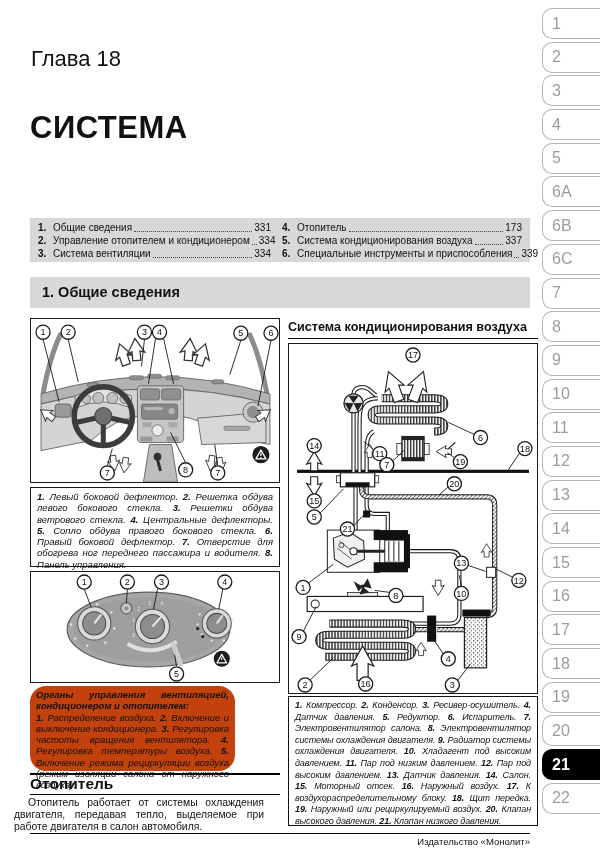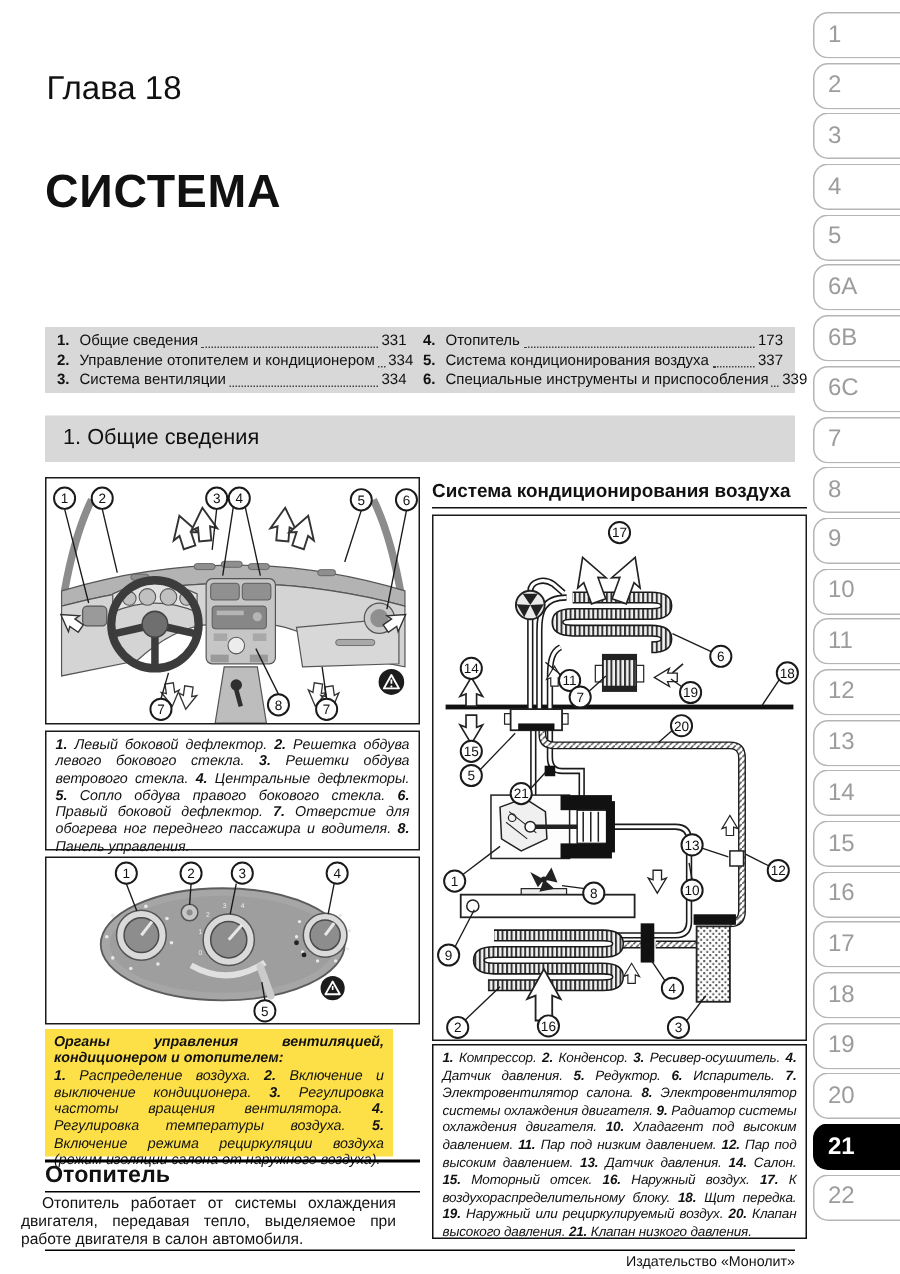--- a/index.html
+++ b/index.html
@@ -21,32 +21,32 @@
   .toccol{width:50%;box-sizing:border-box;}
   .toccol.left{padding-right:9px;}
   .toccol.right{padding-left:2px;}
   .toc-row{display:flex;font-size:10px;line-height:12.8px;}
   .tnum{font-weight:bold;width:15px;flex:none;}
   .tlabel{white-space:nowrap;}
   .tdots{flex:1;border-bottom:1px dotted #444;margin:0 2px 2.5px 2px;min-width:5px;}
   .tpage{flex:none;}
   
   .secbar{position:absolute;left:30px;top:277px;width:500px;height:31px;background:#d8d8d8;
-          font-size:14.5px;font-weight:normal;line-height:31px;padding-left:12px;box-sizing:border-box;}
+          font-size:14.5px;font-weight:bold;line-height:31px;padding-left:12px;box-sizing:border-box;}
   
   .figbox{position:absolute;background:#fff;border:1.6px solid #1a1a1a;box-sizing:border-box;}
   .figbox svg{display:block;width:100%;height:100%;}
   #fig-dash{left:30px;top:318px;width:250px;height:165px;}
   #fig-panel{left:30px;top:571px;width:250px;height:112px;}
   #fig-ac{left:288px;top:343px;width:250px;height:351px;border-width:1.8px;}
   .cap{position:absolute;box-sizing:border-box;font-style:italic;font-size:9.5px;
        line-height:11.3px;padding:3px 6px;text-align:justify;}
   .cap b{font-weight:bold;}
   #cap-dash{left:30px;top:487px;width:250px;height:80px;border:1.4px solid #1a1a1a;background:#fff;}
-  #cap-panel{left:30px;top:686px;width:232px;height:85px;background:#fde047;}
+  #cap-panel{left:30px;top:686px;width:205px;height:85px;background:#c2410c;border-radius:16px;}
   #cap-panel .capTitle{font-weight:bold;}
   #cap-ac{left:288px;top:696px;width:250px;height:130px;border:1.4px solid #111;background:#fff;
           font-size:9px;line-height:11.6px;letter-spacing:-0.1px;overflow:hidden;}
   #ac-head{position:absolute;left:288px;top:320px;width:250px;font-size:12.6px;font-weight:bold;
            border-bottom:1.6px solid #111;padding-bottom:4px;box-sizing:border-box;}
   
   .heater-rule1{position:absolute;left:30px;top:773px;width:250px;height:2.2px;background:#000;}
   .heater-title{position:absolute;left:30px;top:775px;font-size:15.5px;font-weight:bold;}
   .heater-rule2{position:absolute;left:30px;top:793.5px;width:250px;height:1px;background:#000;}
   .heater-body{position:absolute;left:14px;top:797px;width:250px;font-size:10.4px;

